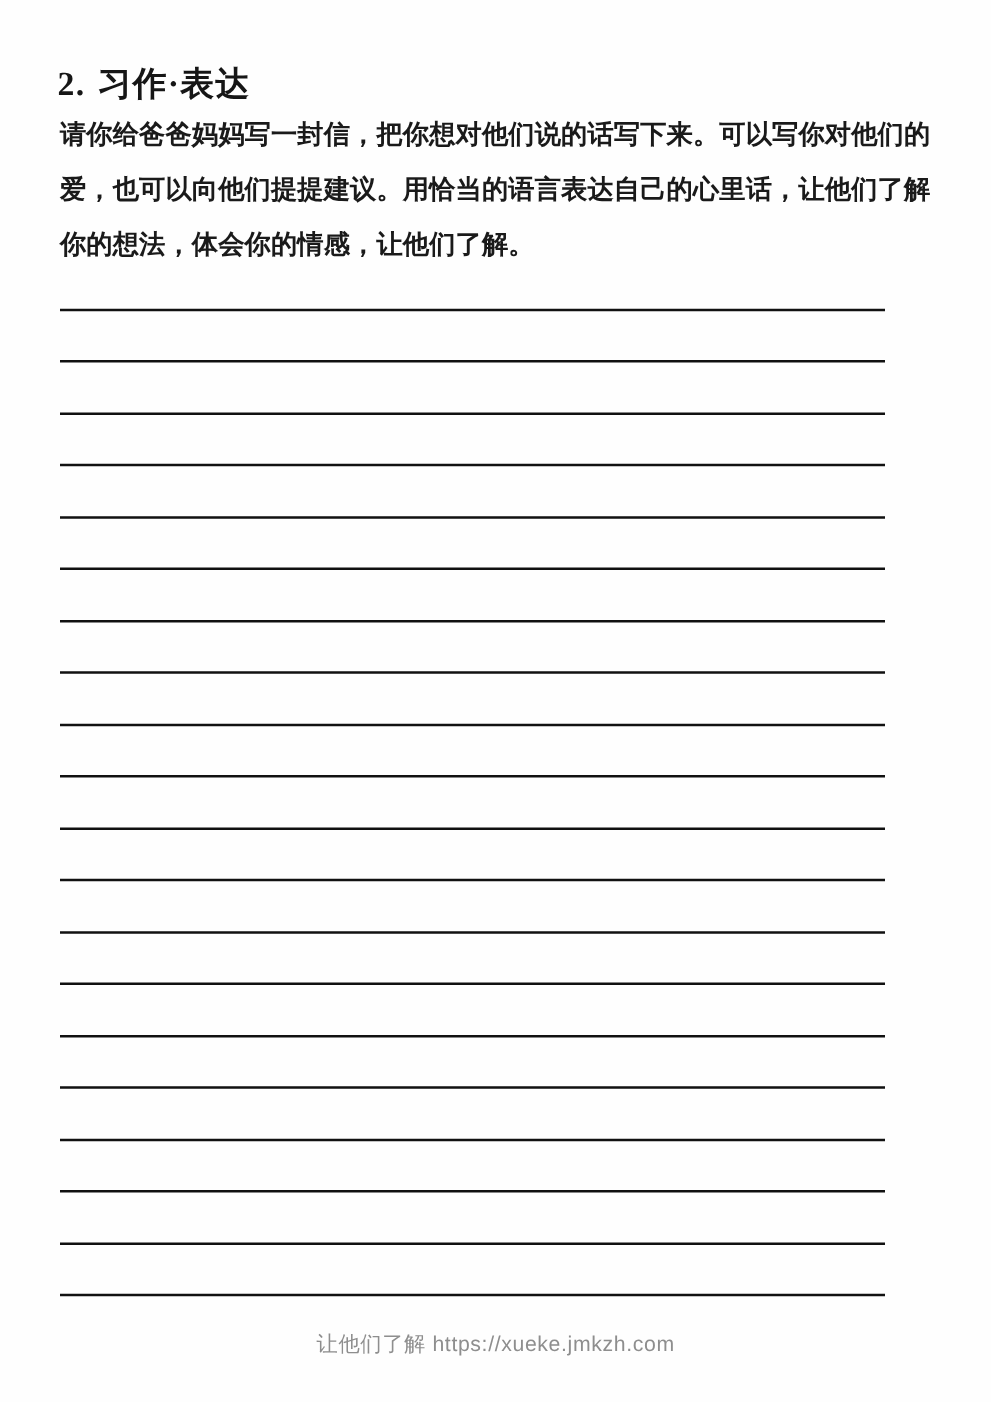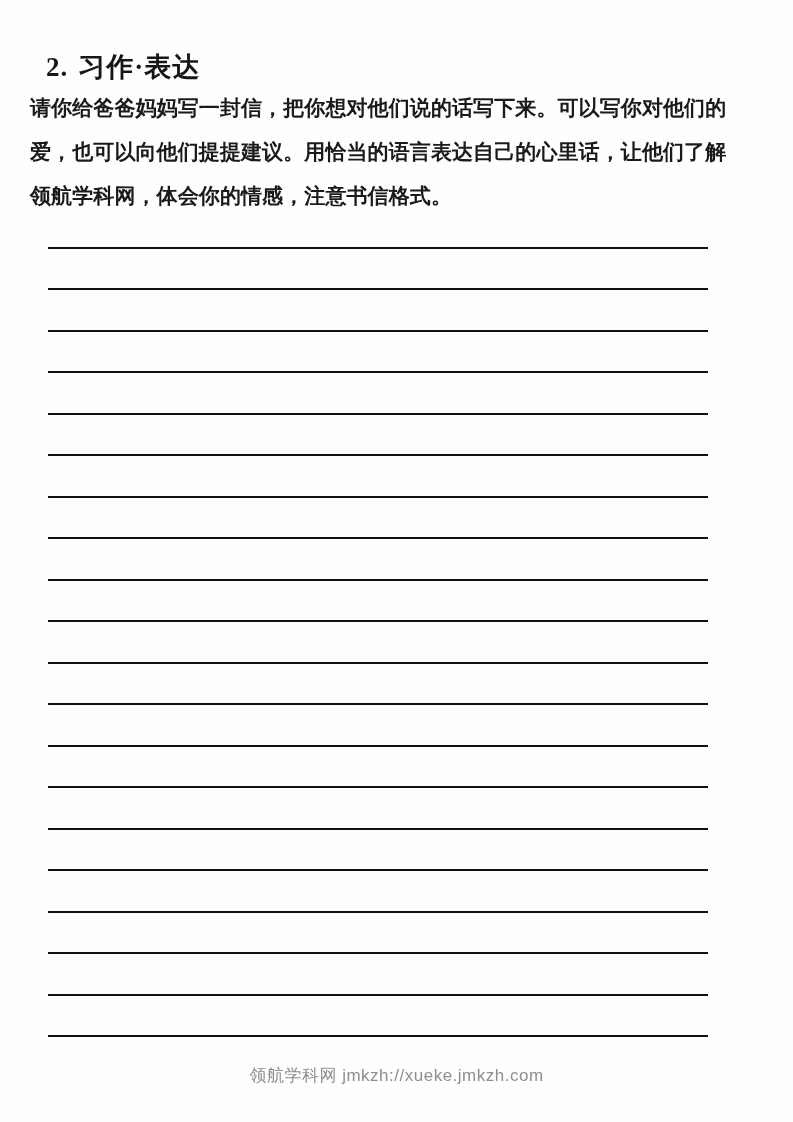--- a/index.html
+++ b/index.html
@@ -28,21 +28,21 @@
     white-space: nowrap;
     color: #161616;
     text-align: center;
   }
   .section-heading .num {
     font-family: "Liberation Serif", serif;
     margin-right: 10px;
   }
   .writing-prompt {
     position: absolute;
-    left: 30px;
+    left: 48px;
     top: 86px;
     width: 702px;
     font-size: 21px;
     font-weight: 700;
     line-height: 44px;
     color: #1a1a1a;
   }
   .prompt-line {
     white-space: nowrap;
     letter-spacing: 0.1px;
@@ -75,21 +75,21 @@
 
 <div class="page">
 
   <div class="section-heading">
     <span class="num">2.</span><span>习作·表达</span>
   </div>
 
   <div class="writing-prompt">
     <div class="prompt-line">请你给爸爸妈妈写一封信，把你想对他们说的话写下来。可以写你对他们的</div>
     <div class="prompt-line">爱，也可以向他们提提建议。用恰当的语言表达自己的心里话，让他们了解</div>
-    <div class="prompt-line">领航学科网，体会你的情感，注意书信格式。</div>
+    <div class="prompt-line">你的想法，体会你的情感，让他们了解。</div>
   </div>
 
   <div class="answer-lines">
       <div class="answer-line"></div>
       <div class="answer-line"></div>
       <div class="answer-line"></div>
       <div class="answer-line"></div>
       <div class="answer-line"></div>
       <div class="answer-line"></div>
       <div class="answer-line"></div>
@@ -102,16 +102,16 @@
       <div class="answer-line"></div>
       <div class="answer-line"></div>
       <div class="answer-line"></div>
       <div class="answer-line"></div>
       <div class="answer-line"></div>
       <div class="answer-line"></div>
       <div class="answer-line"></div>
     </div>
 
   <div class="footer">
-    <span>领航学科网 jmkzh://xueke.jmkzh.com</span>
+    <span>让他们了解 https://xueke.jmkzh.com</span>
   </div>
 
 </div>
 
 </body></html>

